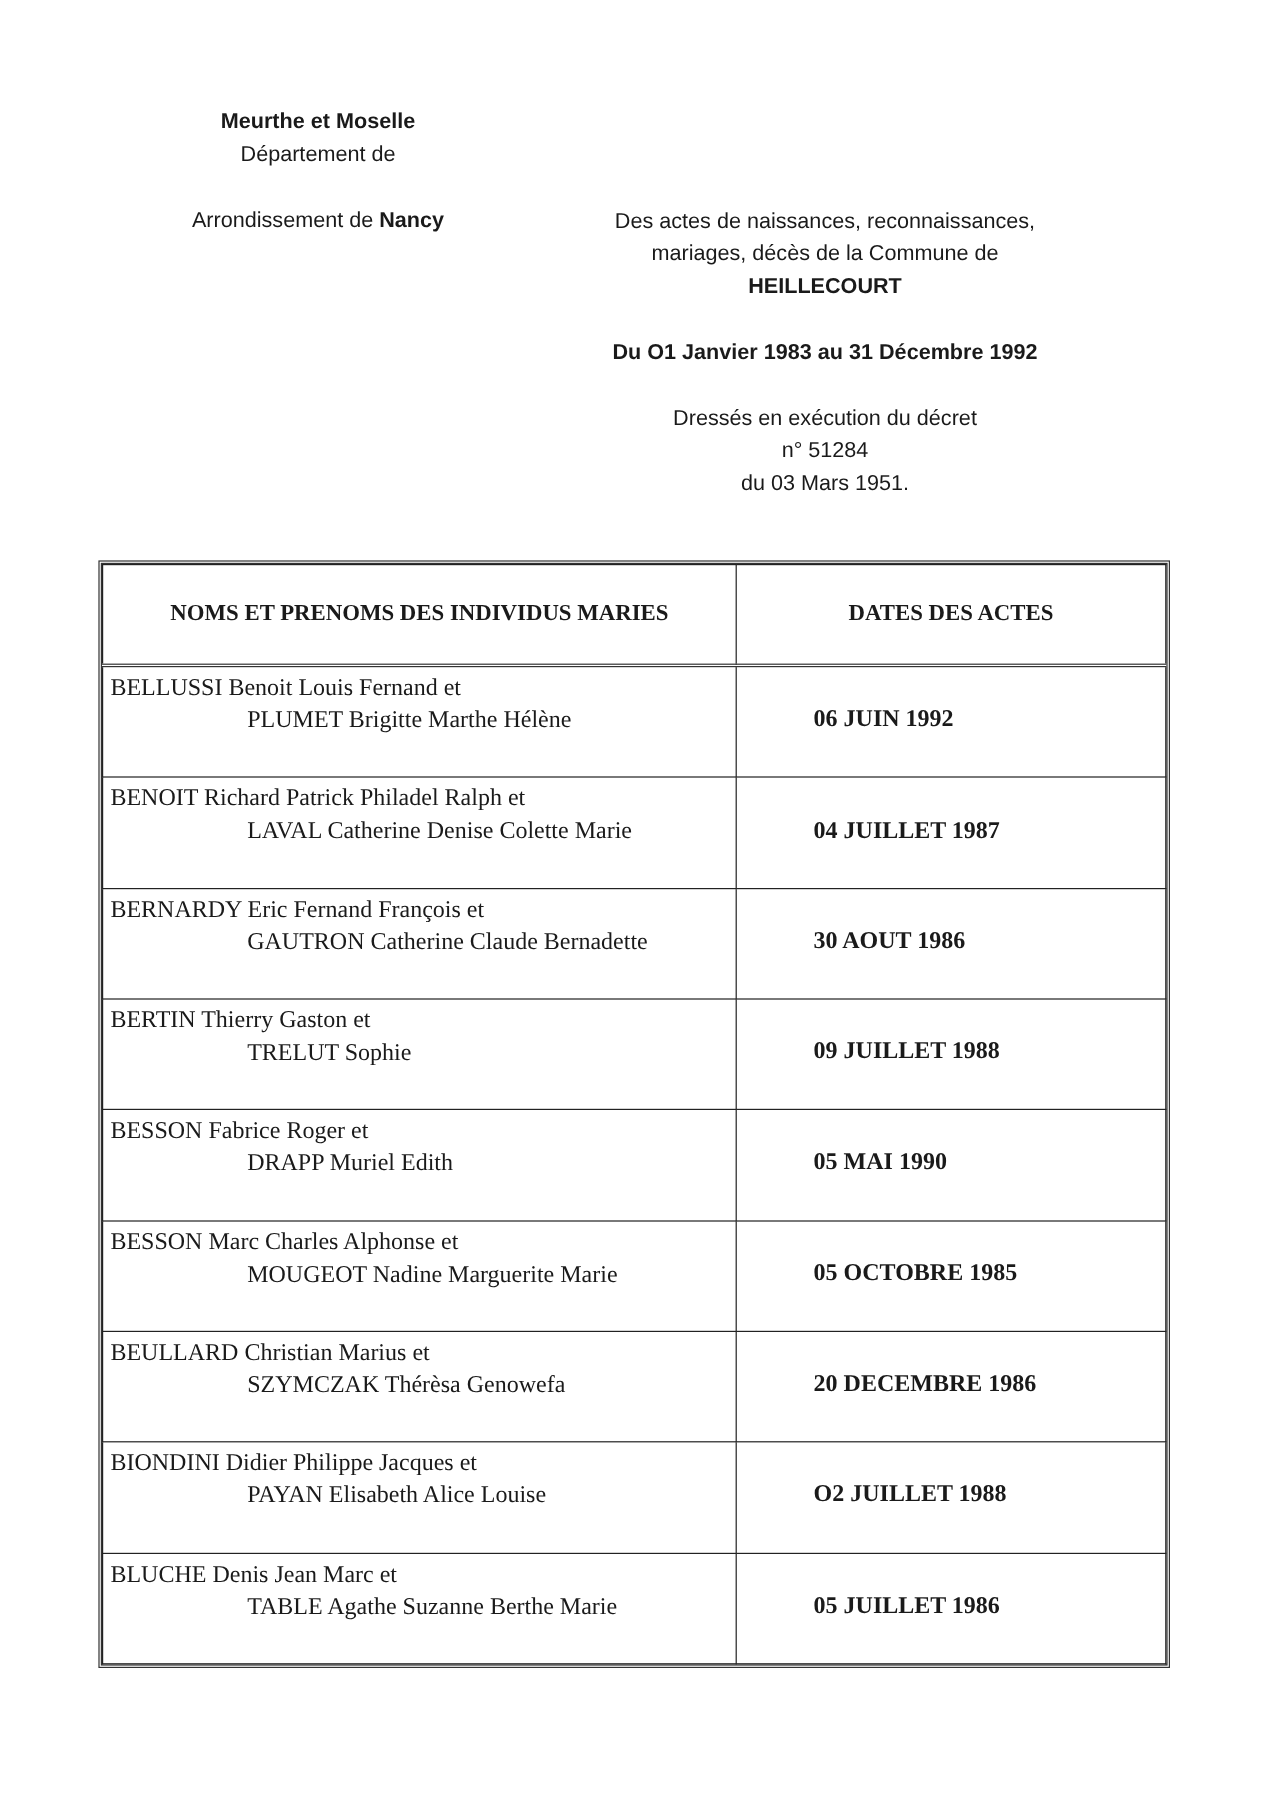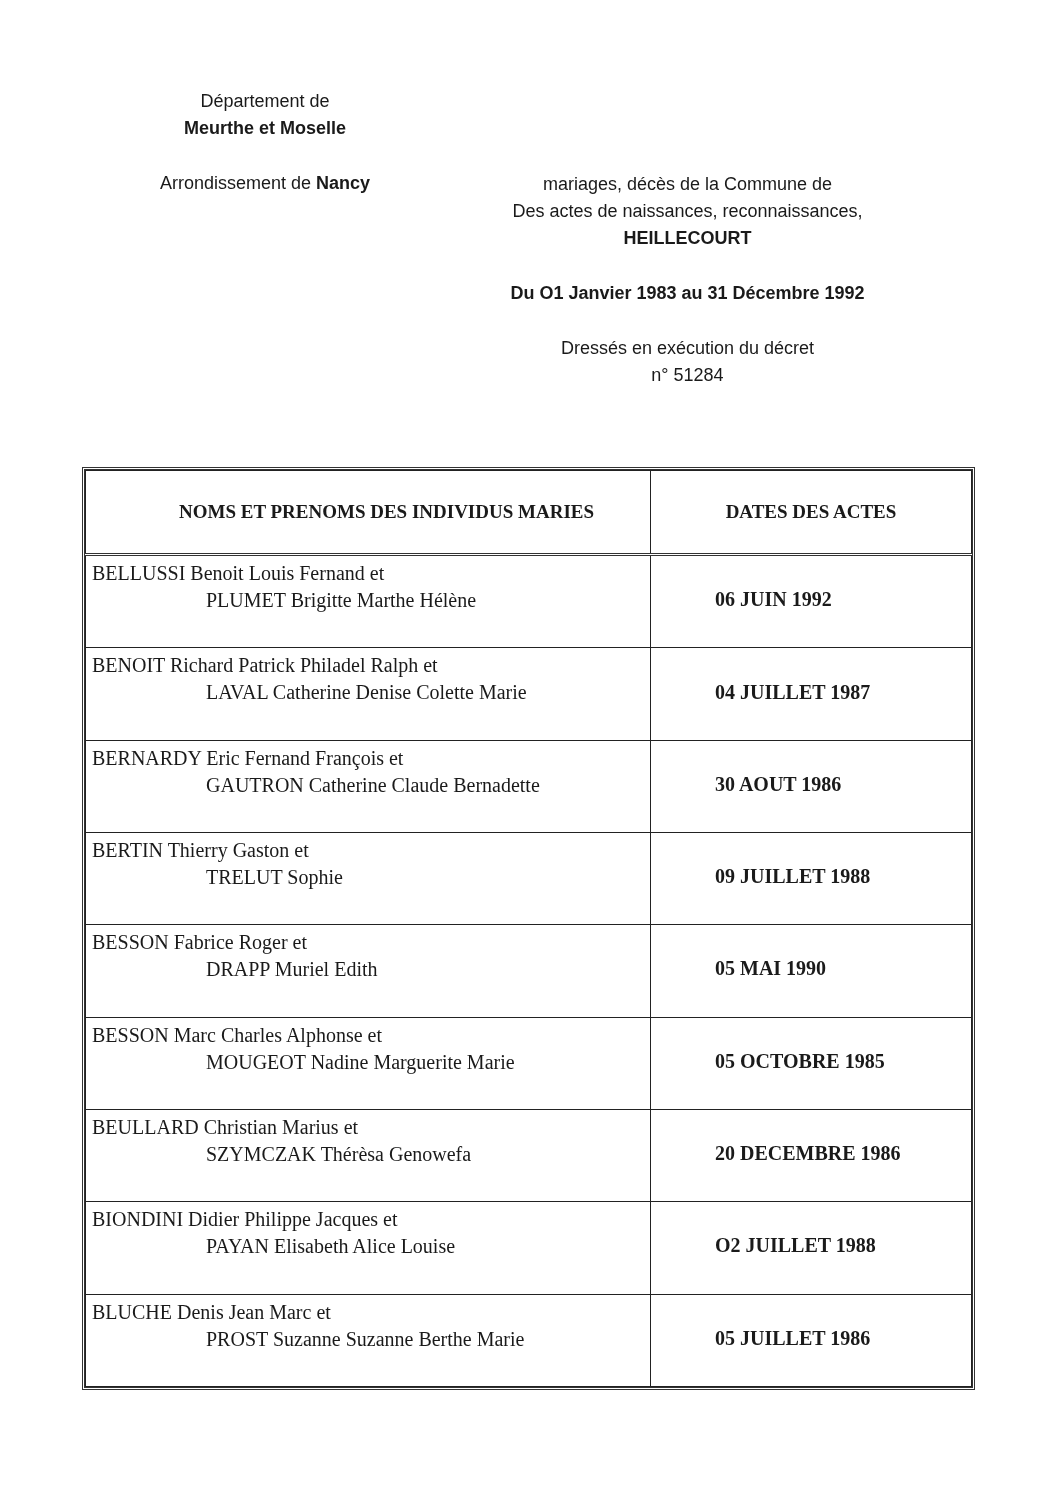--- a/index.html
+++ b/index.html
@@ -10,49 +10,50 @@
   .left-header .gap { height: 28px; }
   .right-header { position: absolute; left: 470px; top: 143px; width: 435px; text-align: center; font-size: 18px; }
   .right-header .line { line-height: 27px; }
   .right-header .gap { height: 28px; }
   b { font-weight: bold; }
   .table-wrap { position: absolute; left: 82px; top: 467px; width: 893px; height: 923px;
     border: 3px double #333; box-sizing: border-box; }
   table { border-collapse: collapse; width: 100%; height: 100%; }
   td, th { border: 1px solid #222; padding: 0; vertical-align: top; }
   th { font-family: "Liberation Serif", "DejaVu Serif", serif; font-weight: bold; font-size: 19px; text-align: center; vertical-align: middle; height: 82px; }
-  th.names { width: 527px; padding-left: 37px; }
+  th.names { width: 527px; }
   tr.row td { height: 81px; font-family: "Liberation Serif", "DejaVu Serif", serif; font-size: 20px; }
   .n1 { padding: 4px 0 0 6px; line-height: 26px; }
   .n2 { padding-left: 120px; line-height: 28px; }
   td.date { vertical-align: middle; padding-left: 64px; padding-bottom: 4px; font-weight: bold; }
   thead tr { border-bottom: 3px double #333; }
 </style>
 </head>
 <body>
 
 <div class="left-header sans">
+  <div class="line"><b>Meurthe et Moselle</b></div>
   <div class="line">Département de</div>
-  <div class="line"><b>Meurthe et Moselle</b></div>
   <div class="gap"></div>
   <div class="line"><span>Arrondissement de </span><b>Nancy</b></div>
   <div class="gap"></div>
   <div class="gap"></div>
 </div>
 
 <div class="right-header sans">
   <div class="gap"></div>
+  <div class="line">Des actes de naissances, reconnaissances,</div>
   <div class="line">mariages, décès de la Commune de</div>
-  <div class="line">Des actes de naissances, reconnaissances,</div>
   <div class="line"><b>HEILLECOURT</b></div>
   <div class="gap"></div>
   <div class="line"><b>Du O1 Janvier 1983 au 31 Décembre 1992</b></div>
   <div class="gap"></div>
   <div class="line">Dressés en exécution du décret</div>
   <div class="line">n° 51284</div>
+  <div class="line">du 03 Mars 1951.</div>
 </div>
 
 <div class="table-wrap">
   <table>
     <thead>
       <tr>
         <th class="names">NOMS ET PRENOMS DES INDIVIDUS MARIES</th>
         <th>DATES DES ACTES</th>
       </tr>
     </thead>
@@ -109,19 +110,19 @@
         <tr class="row">
           <td>
             <div class="n1">BIONDINI Didier Philippe Jacques et</div>
             <div class="n2">PAYAN Elisabeth Alice Louise</div>
           </td>
           <td class="date">O2 JUILLET 1988</td>
         </tr>
         <tr class="row">
           <td>
             <div class="n1">BLUCHE Denis Jean Marc et</div>
-            <div class="n2">PROST Suzanne Suzanne Berthe Marie</div>
+            <div class="n2">TABLE Agathe Suzanne Berthe Marie</div>
           </td>
           <td class="date">05 JUILLET 1986</td>
         </tr>
       </tbody>
   </table>
 </div>
 
 </body></html>

